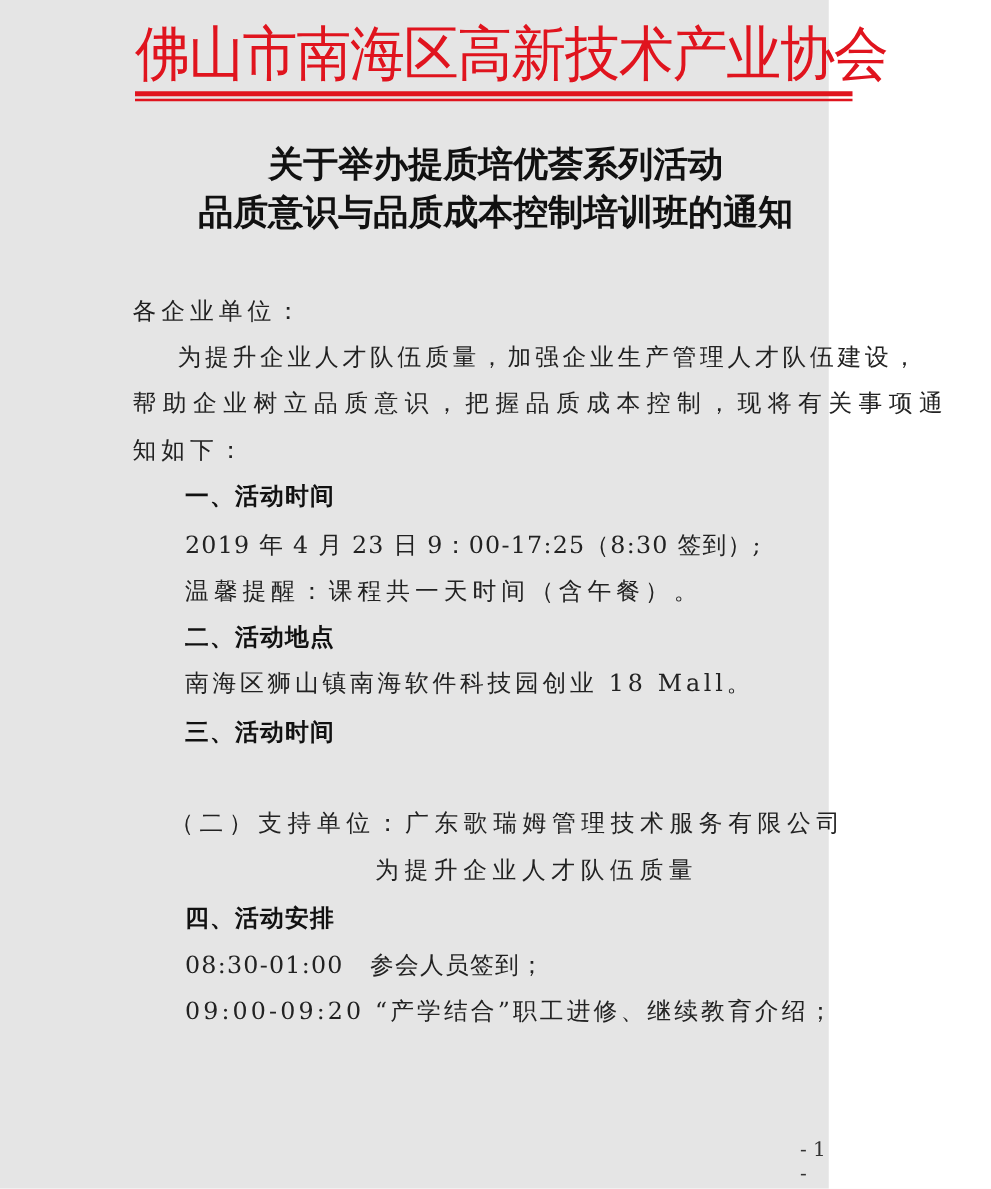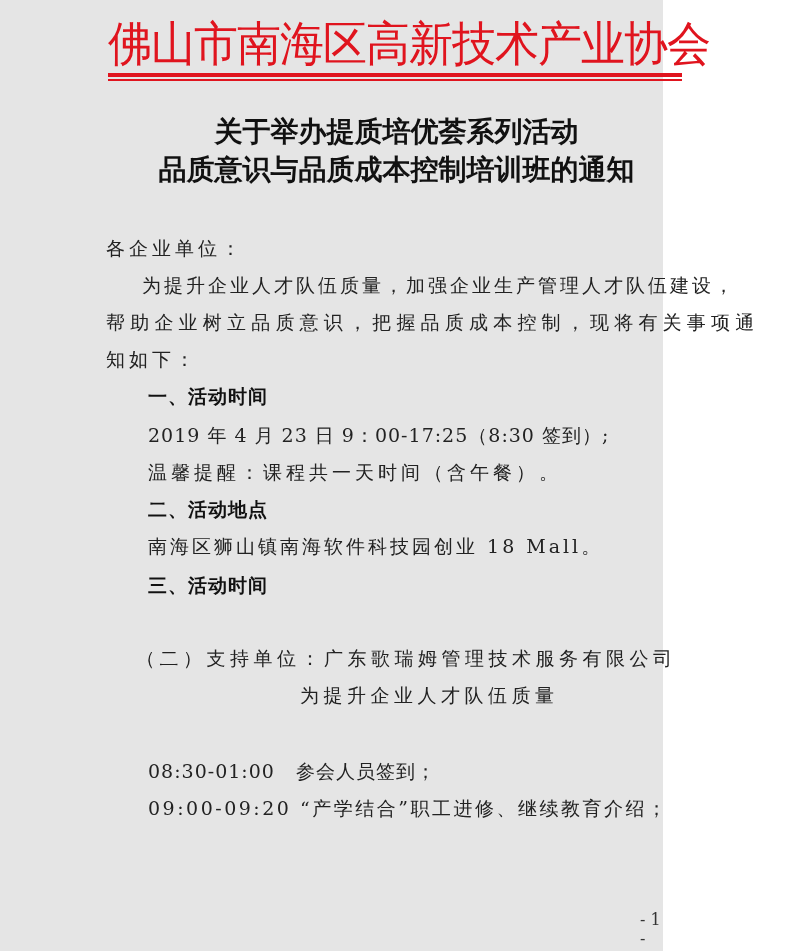--- a/index.html
+++ b/index.html
@@ -58,17 +58,18 @@
   <div class="body-text mono" style="left:148px; top:423px;">2019 年 4 月 23 日 9：00-17:25（8:30 签到）;</div>
   <div class="body-text" style="left:148px; top:460px;">温馨提醒：课程共一天时间（含午餐）。</div>
 
   <div class="heading" style="left:148px; top:497px;">二、活动地点</div>
   <div class="body-text" style="left:148px; top:534px; letter-spacing:3px;">南海区狮山镇南海软件科技园创业 18 Mall。</div>
 
   <div class="heading" style="left:148px; top:573px;">三、活动时间</div>
   <div class="body-text" style="left:136px; top:646px; letter-spacing:4.5px;">（二）支持单位：广东歌瑞姆管理技术服务有限公司</div>
   <div class="body-text" style="left:300px; top:683px; letter-spacing:4.5px;">为提升企业人才队伍质量</div>
 
+  <div class="heading" style="left:148px; top:722px;">四、活动安排</div>
   <div class="body-text mono" style="left:148px; top:759px; white-space:pre;">08:30-01:00   参会人员签到；</div>
   <div class="body-text mono" style="left:148px; top:796px; letter-spacing:2.5px;">09:00-09:20 “产学结合”职工进修、继续教育介绍；</div>
 
   <div class="page-num">- 1 -</div>
 </div>
 
 </body></html>

